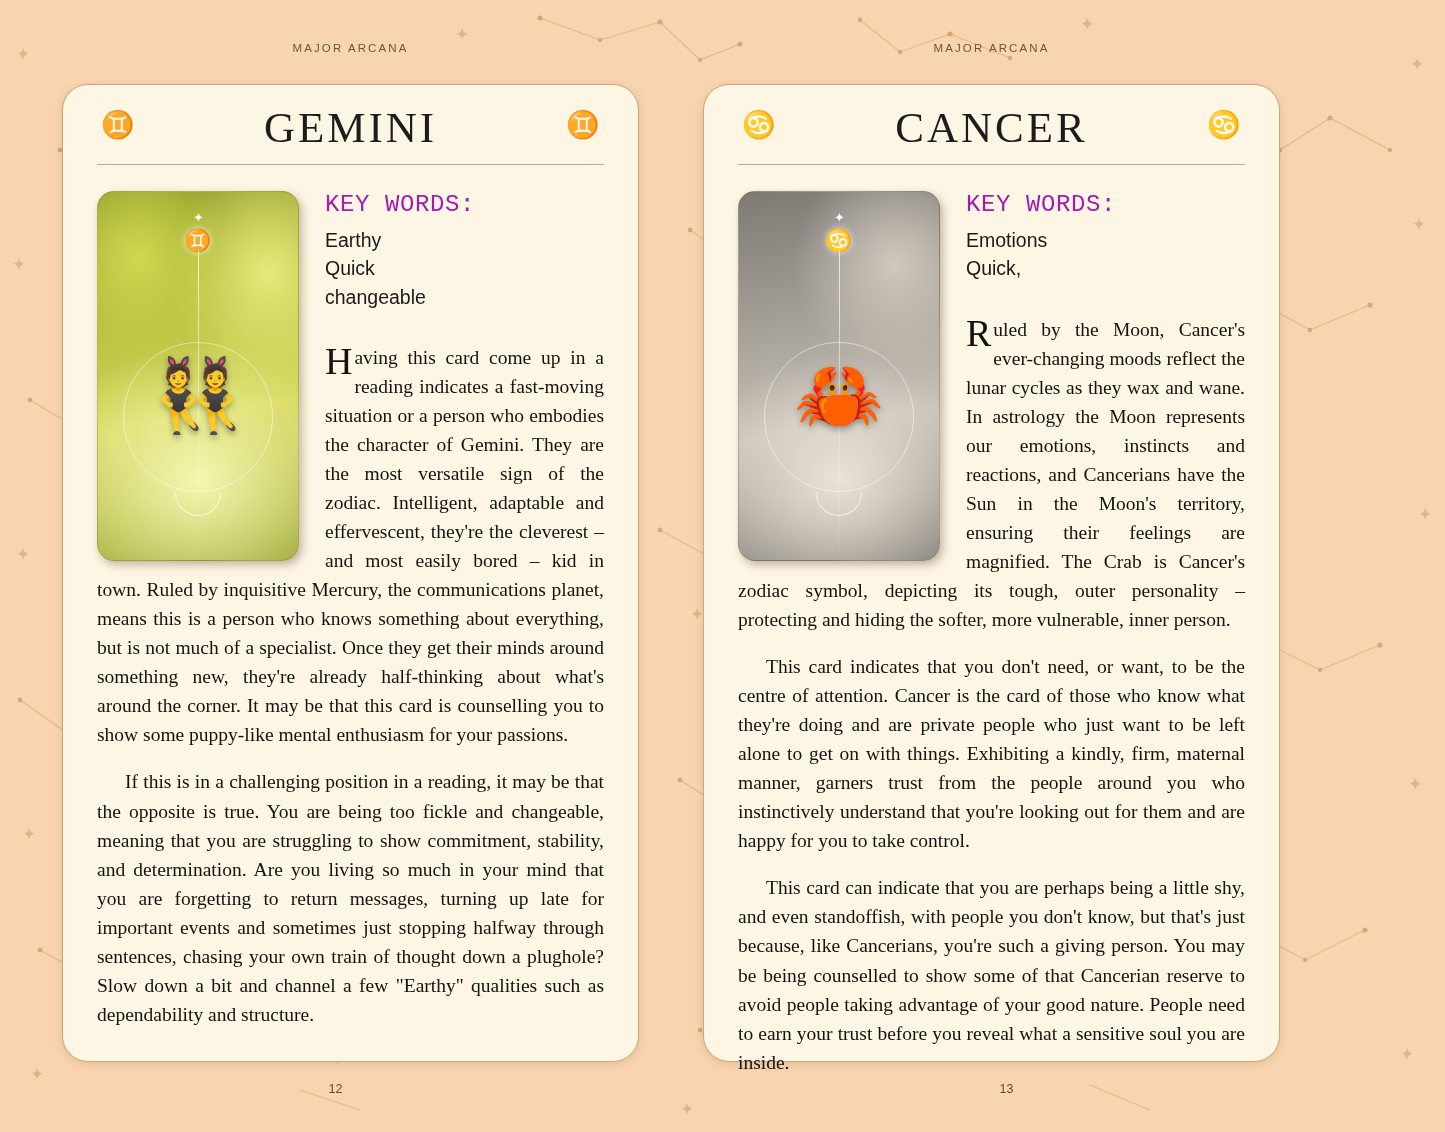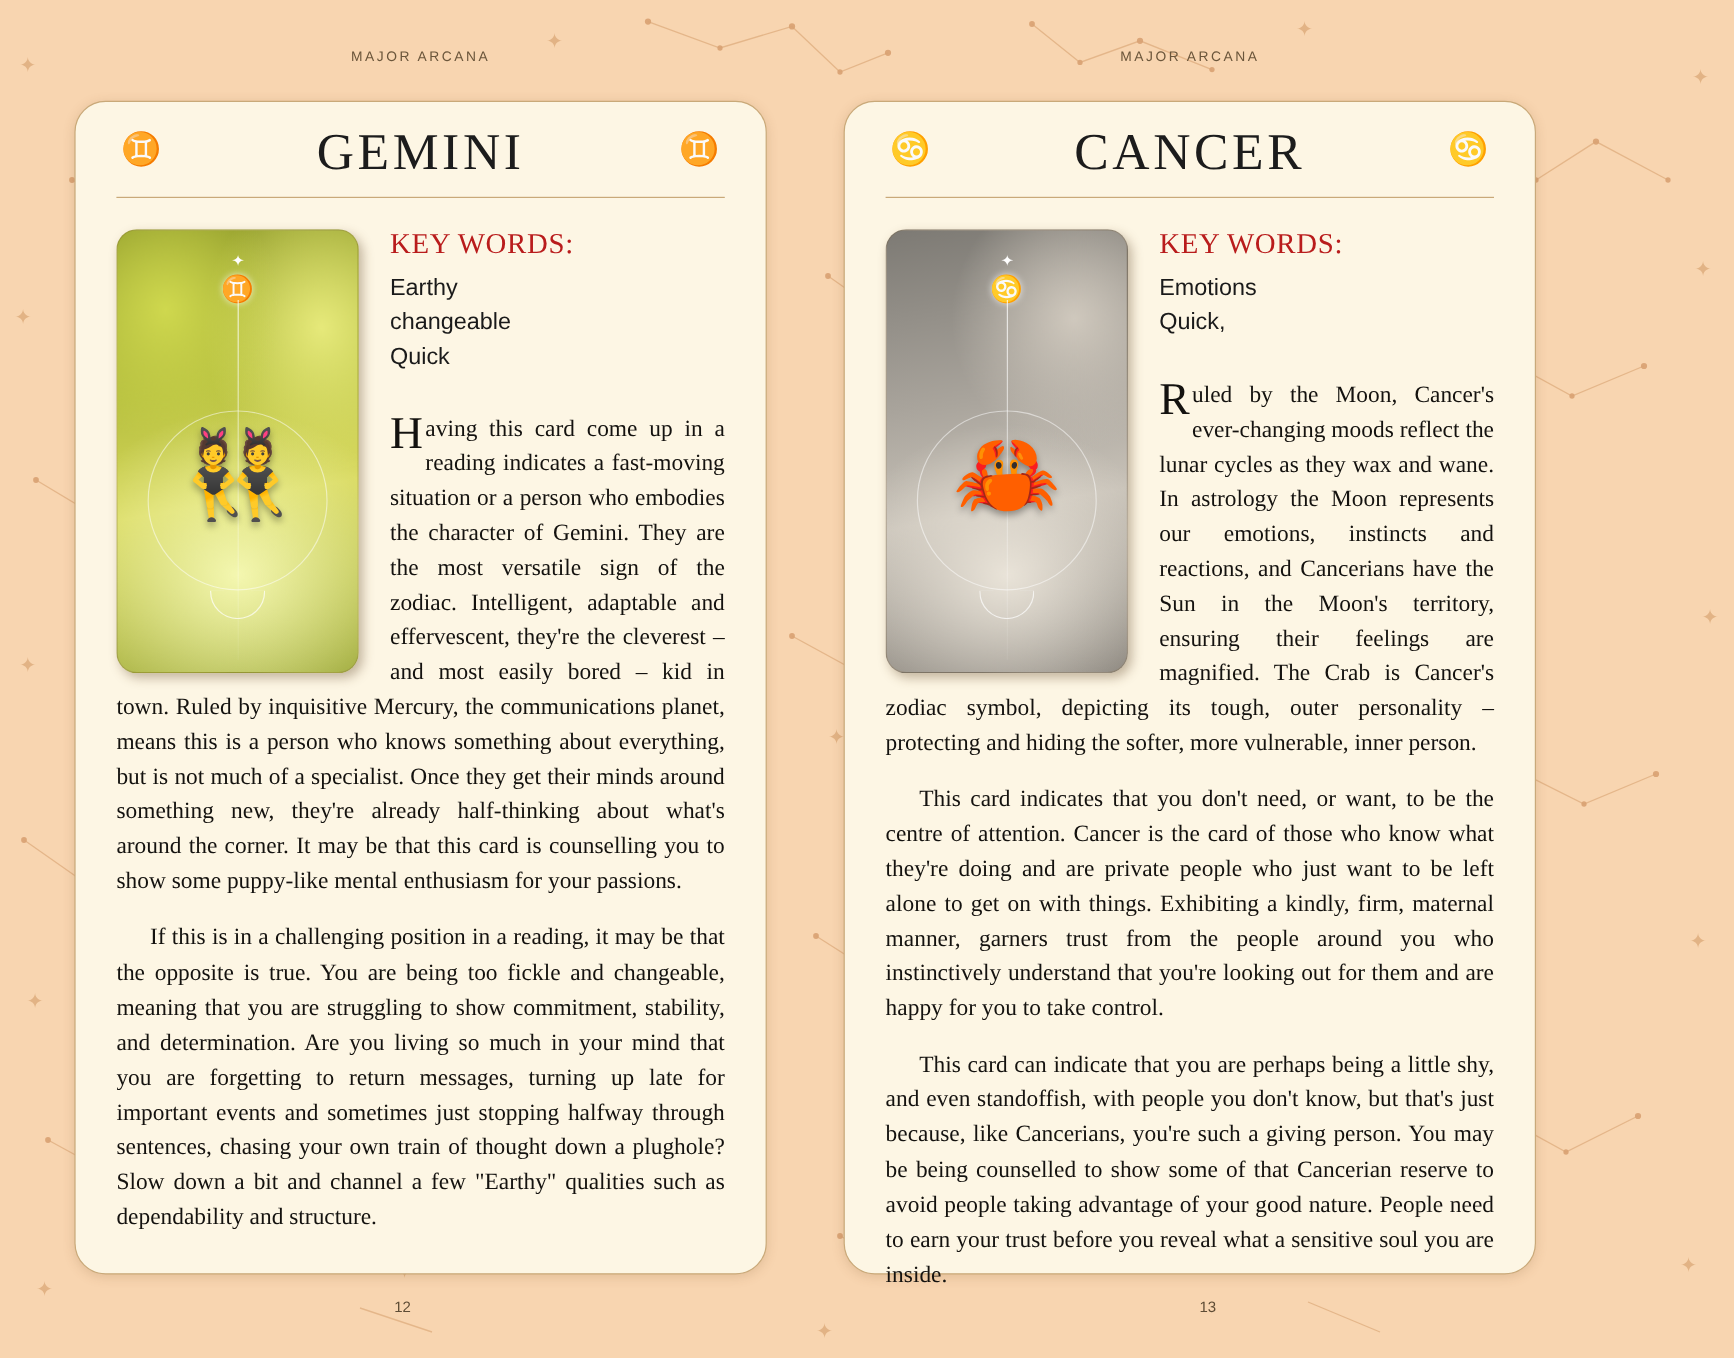--- a/index.html
+++ b/index.html
@@ -163,24 +163,24 @@
     position: absolute;
     left: 50%;
     top: 18px;
     margin-left: -5px;
     color: #fff;
     font-size: 13px;
   }
 
   .keywords-block { overflow: hidden; }
   .kw-title {
-    font-family: Liberation Serif, serif;
+    font-family: Liberation Mono, monospace;
     font-size: 24px;
     letter-spacing: .6px;
-    color: #b91c1c;
+    color: #a21caf;
     margin: 0 0 8px 0;
     font-weight: normal;
   }
   .kw-line {
     font-family: "Liberation Sans", sans-serif;
     font-size: 19.5px;
     color: #1a1a1a;
     line-height: 1.45;
   }
 
@@ -332,22 +332,22 @@
           <div class="card-img-sym">♊</div>
           <div class="card-img-line"></div>
           <div class="card-img-circle"></div>
           <div class="card-figure">👯</div>
           <div class="card-arc"></div>
         </div>
 
         <div class="keywords-block">
           <h2 class="kw-title">KEY WORDS:</h2>
           <div class="kw-line">Earthy</div>
+          <div class="kw-line">Quick</div>
           <div class="kw-line">changeable</div>
-          <div class="kw-line">Quick</div>
         </div>
 
         <p class="body-text intro">Having this card come up in a reading indicates a fast-moving situation or a person who embodies the character of Gemini. They are the most versatile sign of the zodiac. Intelligent, adaptable and effervescent, they're the cleverest – and most easily bored – kid in town. Ruled by inquisitive Mercury, the communications planet, means this is a person who knows something about everything, but is not much of a specialist. Once they get their minds around something new, they're already half-thinking about what's around the corner. It may be that this card is counselling you to show some puppy-like mental enthusiasm for your passions.</p>
         <p class="body-text">If this is in a challenging position in a reading, it may be that the opposite is true. You are being too fickle and changeable, meaning that you are struggling to show commitment, stability, and determination. Are you living so much in your mind that you are forgetting to return messages, turning up late for important events and sometimes just stopping halfway through sentences, chasing your own train of thought down a plughole? Slow down a bit and channel a few "Earthy" qualities such as dependability and structure.</p>
       </div>
     </div>
 
     <div class="folio">12</div>
   </div>
 

